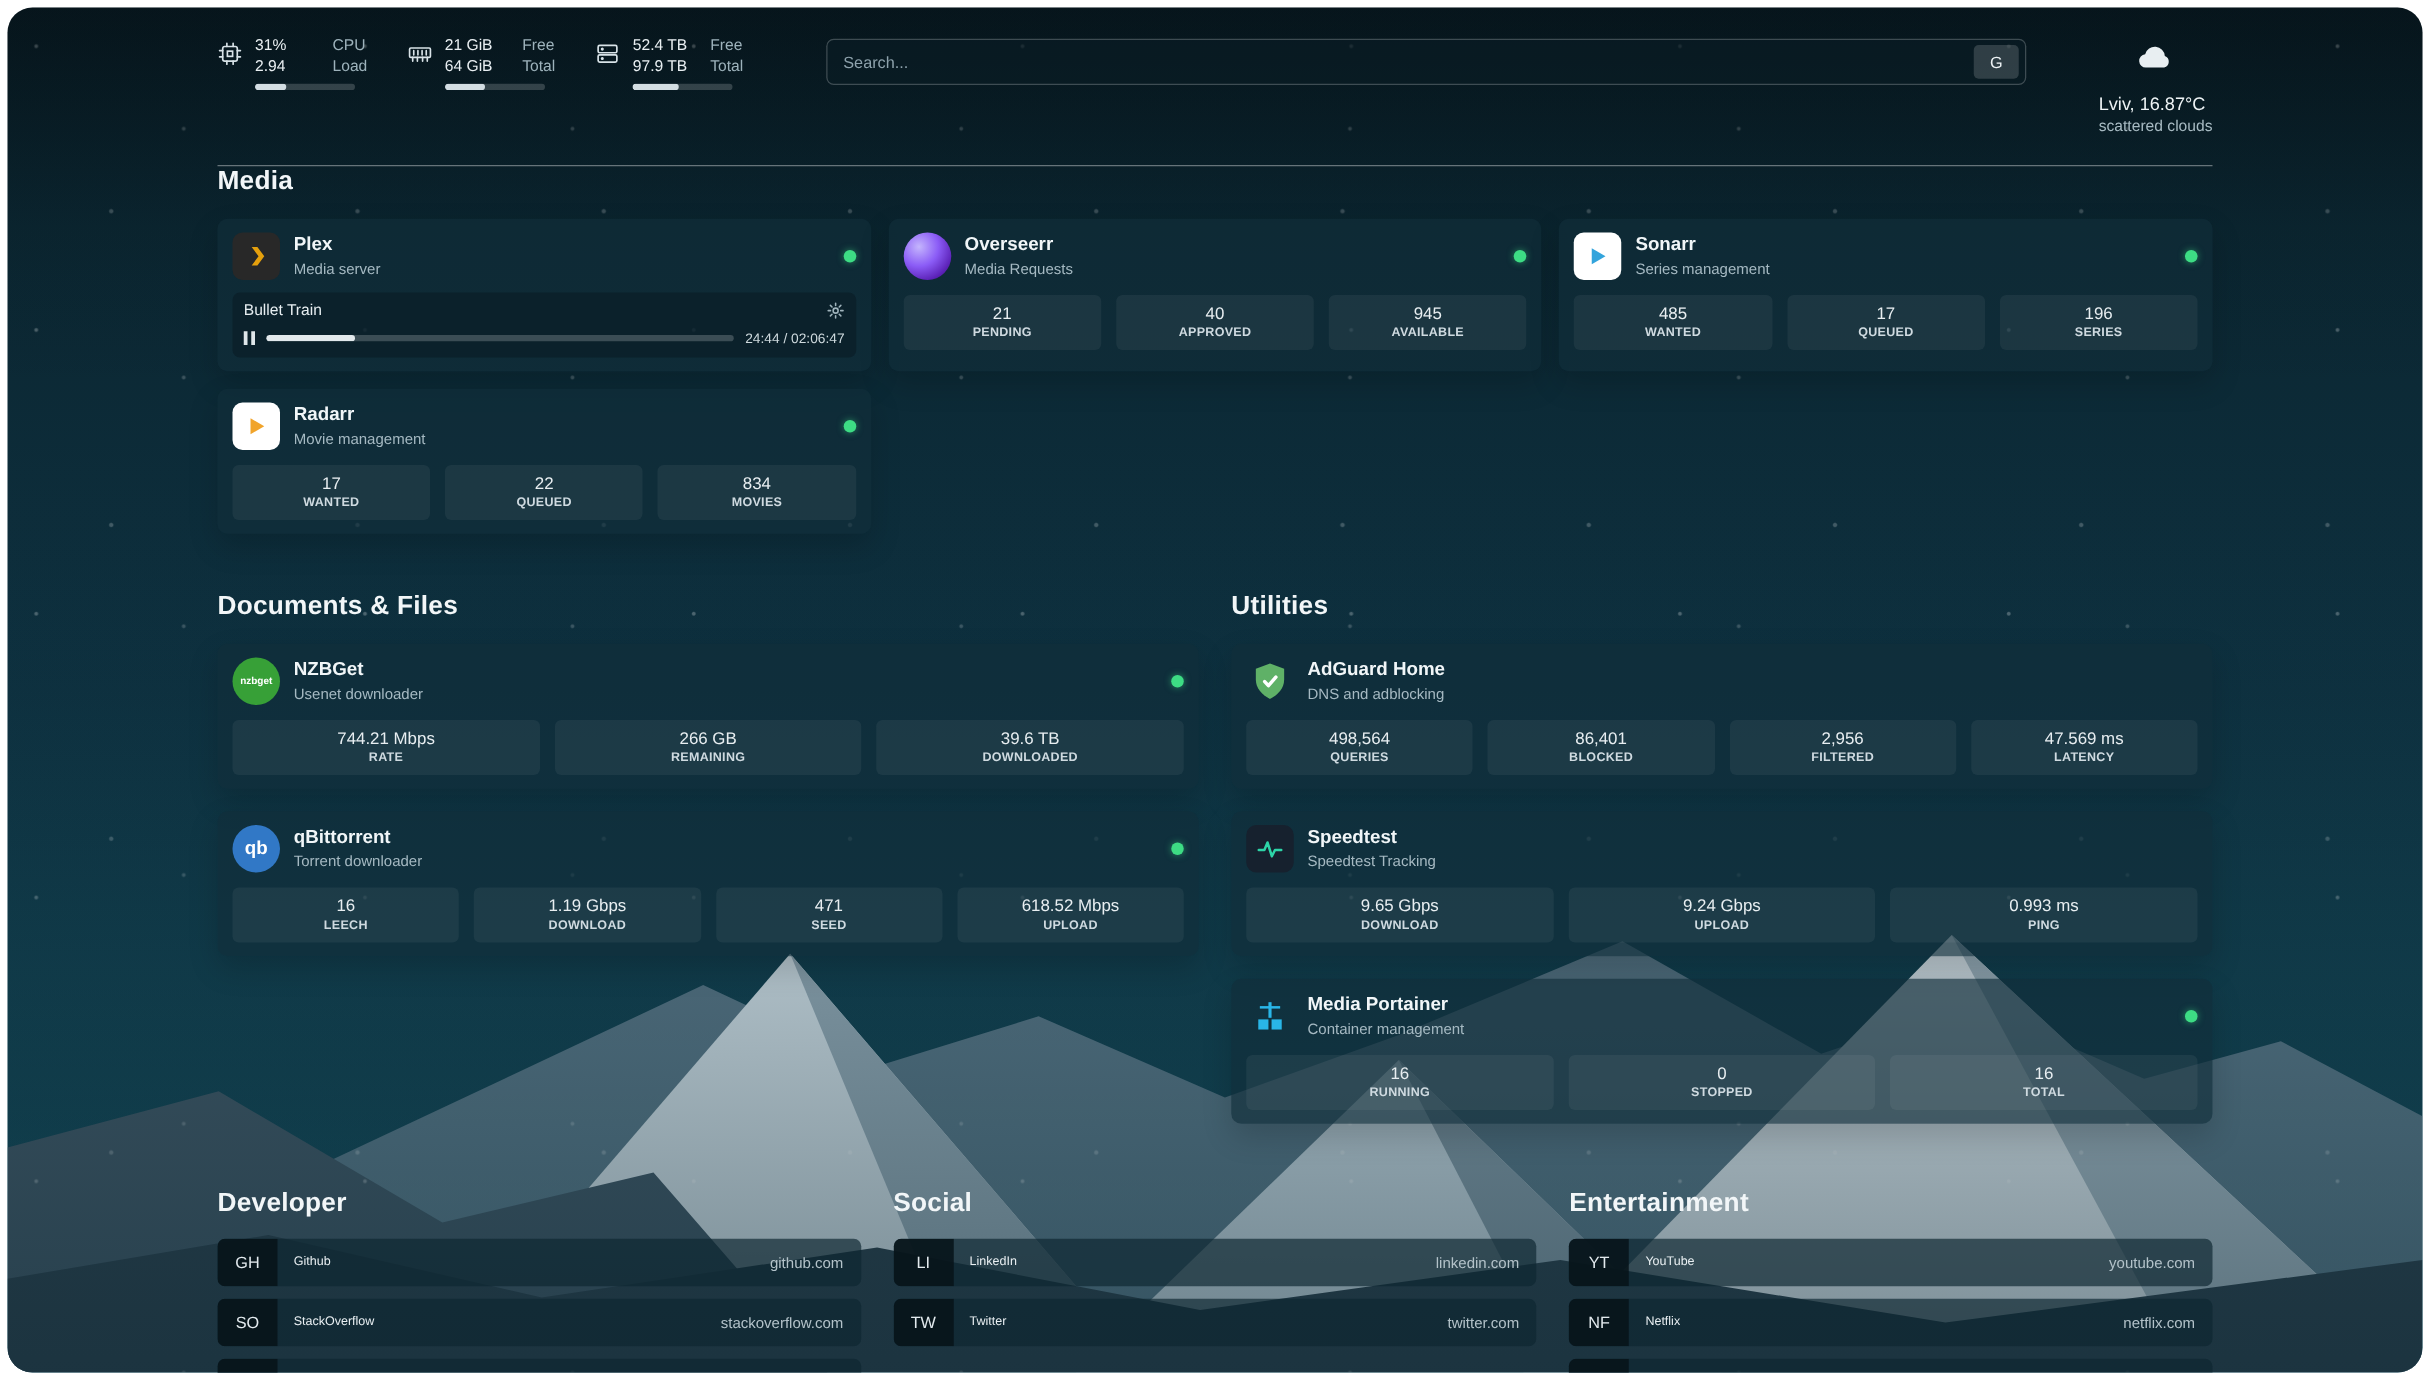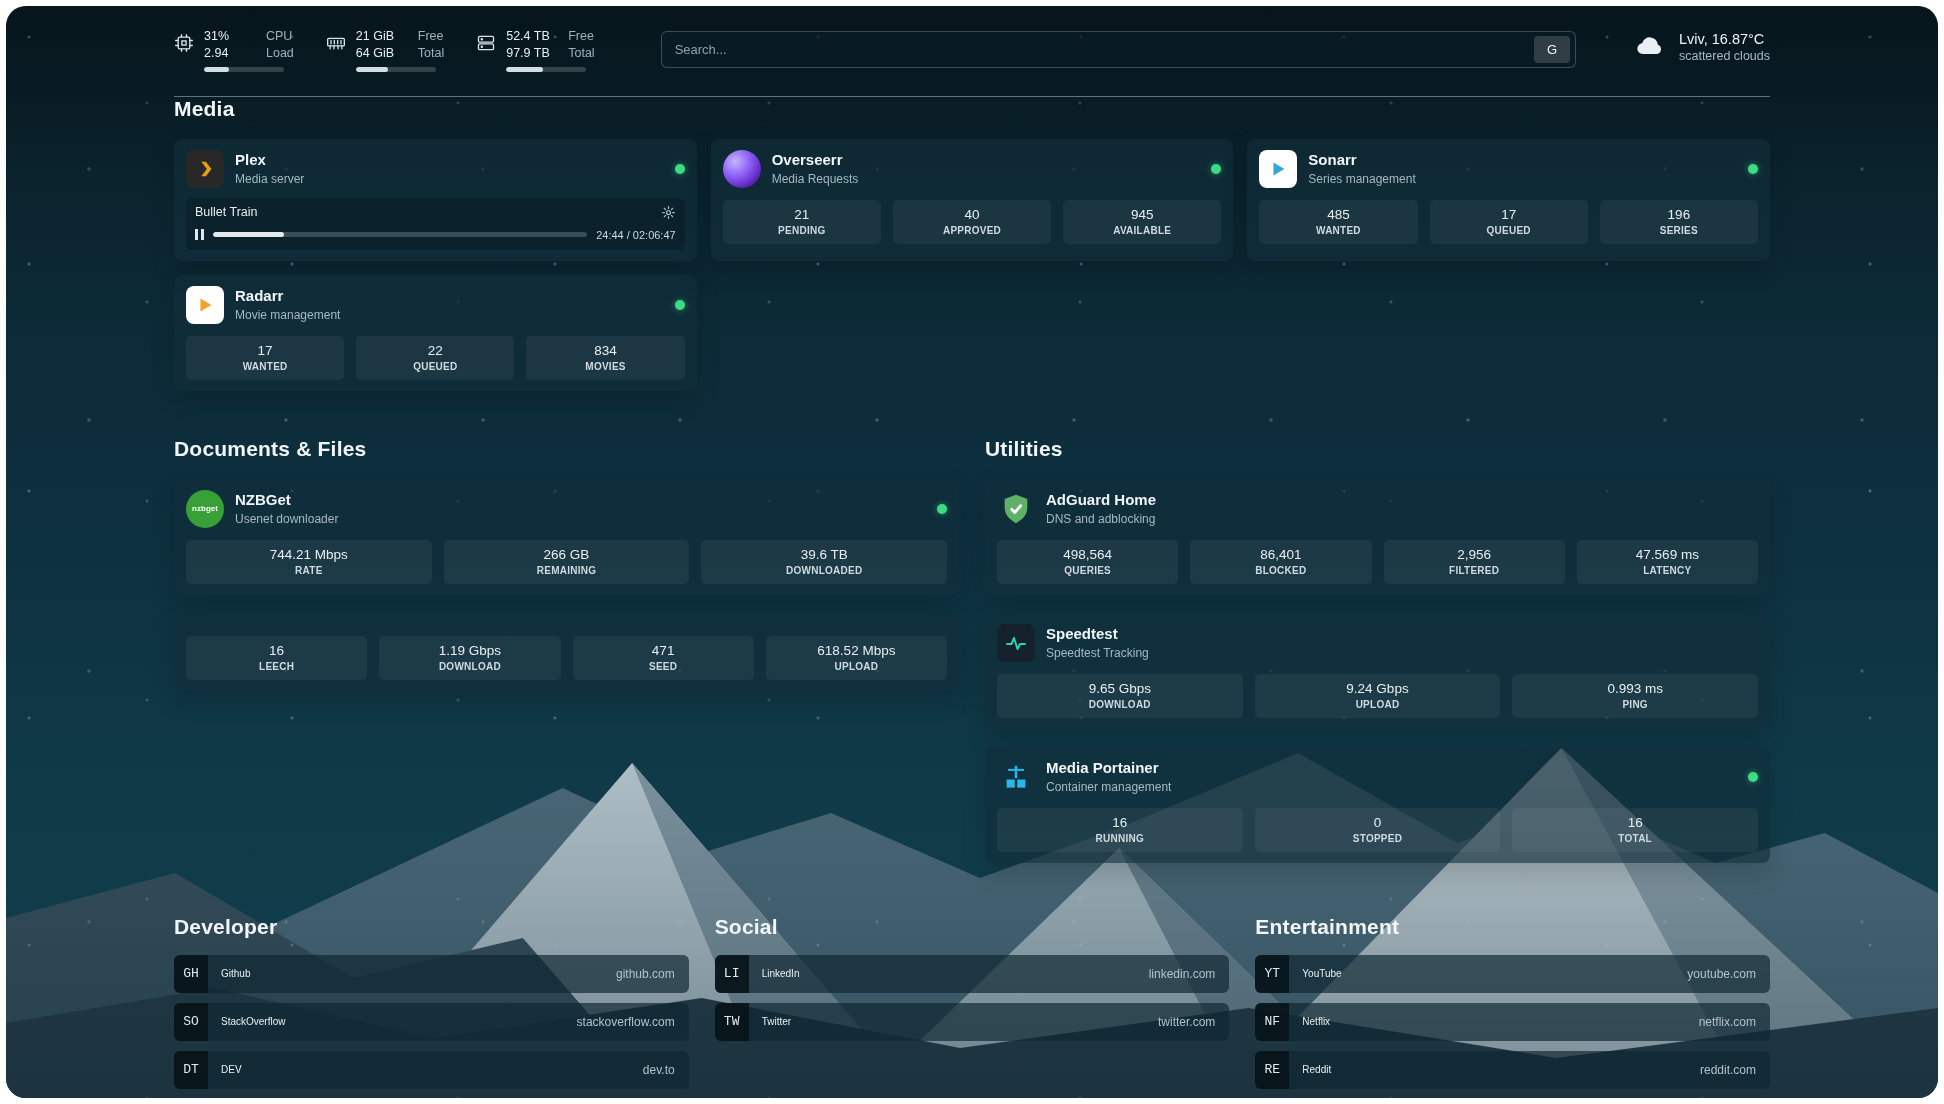--- a/index.html
+++ b/index.html
@@ -30,21 +30,21 @@
   .bar{margin-top:5px;width:80px;height:5px;border-radius:3px;background:rgba(255,255,255,.18);overflow:hidden;}
   .bar .fill{height:100%;border-radius:3px;background:#d3dde2;}
   .fill-cpu{width:31%;} .fill-mem{width:40%;} .fill-disk{width:46%;}
 
   .search{flex:1;display:flex;margin:3px 58px 0 66px;}
   .search-box{flex:1;display:flex;align-items:center;background:rgba(10,28,36,.6);border:1px solid rgba(255,255,255,.22);border-radius:6px;padding:0 5px 0 13px;height:37px;}
   .search-box input{flex:1;background:transparent;border:none;outline:none;color:#dfe7ea;font-size:13px;font-family:inherit;}
   .search-box input::placeholder{color:#8ea2ac;}
   .g-btn{width:36px;height:27px;border-radius:4px;background:rgba(255,255,255,.16);color:#eef3f5;font-size:13px;display:flex;align-items:center;justify-content:center;border:none;cursor:pointer;font-family:inherit;}
 
-  .weather{display:flex;gap:13px;align-items:center;margin-top:2px;}
+  .weather{display:flex;gap:13px;align-items:center;margin-top:2px;flex-direction:column;}
   .weather-icon{width:32px;height:32px;color:#e8eef1;flex:0 0 auto;}
   .weather-icon svg{width:100%;height:100%;}
   .weather-loc{font-size:14.5px;color:#eef3f5;line-height:1.3;}
   .weather-cond{font-size:12.5px;color:#a7bac2;}
 
   .divider{margin-top:24px;border-top:1px solid rgba(255,255,255,.38);}
 
   
   .section-title{font-size:21px;font-weight:600;color:#f2f6f8;letter-spacing:.2px;}
   .media{}
@@ -89,21 +89,21 @@
   .icon-radarr{background:#ffffff;border-radius:8px;}
   .icon-nzbget{background:#37a037;border-radius:50%;color:#fff;font-size:8px;font-weight:700;}
   .icon-qb{background:#3178c6;border-radius:50%;color:#fff;font-size:15px;font-weight:700;}
   .icon-fb{background:linear-gradient(135deg,#3bb3e6,#1976d2);border-radius:8px;}
   .icon-speedtest{background:#16212e;border-radius:8px;}
 
   
   .bookmarks{display:grid;grid-template-columns:1fr 1fr 1fr;gap:26px;margin-top:52px;padding-bottom:44px;}
   .bm-col .section-title{margin-bottom:16px;}
   .bm-row{display:flex;align-items:center;height:38px;background:rgba(14,38,48,.68);border-radius:6px;margin-bottom:10px;overflow:hidden;cursor:pointer;}
-  .bm-abbr{width:34px;align-self:stretch;display:flex;align-items:center;justify-content:center;background:rgba(7,19,25,.88);color:#e3eaee;font-size:13px;flex:0 0 auto;font-family:Liberation Mono, monospace;}
+  .bm-abbr{width:48px;align-self:stretch;display:flex;align-items:center;justify-content:center;background:rgba(7,19,25,.88);color:#e3eaee;font-size:13px;flex:0 0 auto;}
   .bm-name{margin-left:13px;font-size:10px;color:#e9eff2;}
   .bm-url{margin-left:auto;margin-right:14px;font-size:12px;color:#b3c2c9;}
 </style>
 </head>
 <body>
 
 <div class="window">
 
   <svg class="bg-mountains" viewBox="0 0 1944 430" preserveAspectRatio="none">
     <polygon fill="#6d8494" opacity="0.75" points="0,285 120,225 250,265 400,195 560,120 700,185 830,145 980,210 1120,160 1300,85 1460,175 1580,135 1720,195 1830,165 1944,225 1944,430 0,430"></polygon>
@@ -366,20 +366,30 @@
                 <div class="stat-label">REMAINING</div>
               </div>
             <div class="stat">
                 <div class="stat-value">39.6 TB</div>
                 <div class="stat-label">DOWNLOADED</div>
               </div>
           </div>
         </div>
 
         <div class="card">
+          <div class="card-head">
+            <span class="svc-icon icon-qb">
+                <span>qb</span>
+              </span>
+            <div>
+              <div class="svc-title">qBittorrent</div>
+              <div class="svc-sub">Torrent downloader</div>
+            </div>
+            <span class="status-dot"></span>
+          </div>
           <div class="stats c4">
             <div class="stat">
                 <div class="stat-value">16</div>
                 <div class="stat-label">LEECH</div>
               </div>
             <div class="stat">
                 <div class="stat-value">1.19 Gbps</div>
                 <div class="stat-label">DOWNLOAD</div>
               </div>
             <div class="stat">

